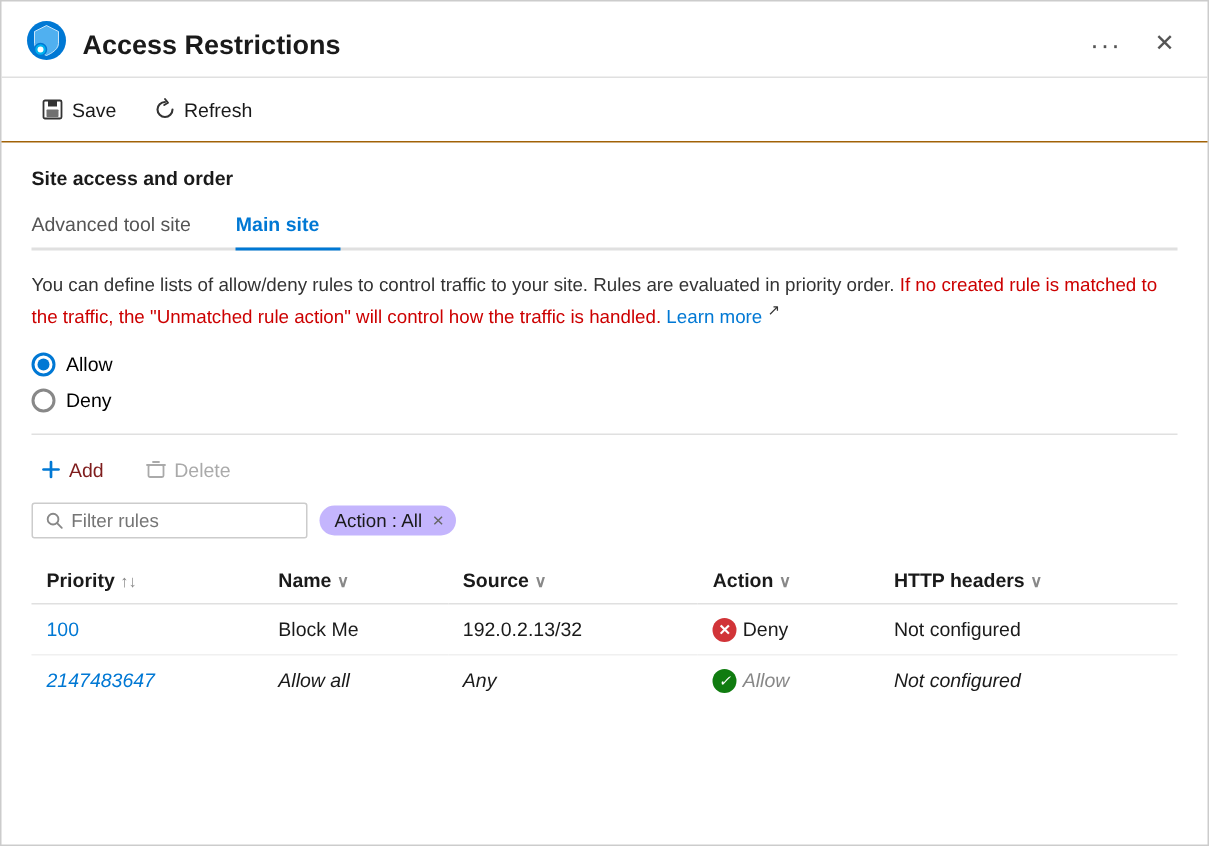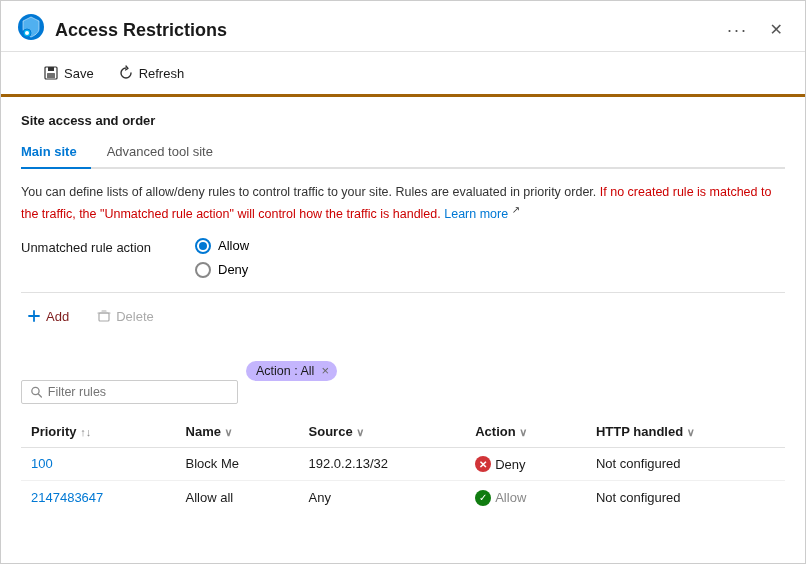--- a/index.html
+++ b/index.html
@@ -51,22 +51,22 @@
       font-size: 16px;
       color: #555;
       cursor: pointer;
       background: none;
       border: none;
       padding: 2px 6px;
     }
     .toolbar {
       display: flex;
       align-items: center;
-      padding: 8px 32px;
-      border-bottom: 3px solid #a16207;
+      padding: 8px 16px;
+      border-bottom: 1px solid #a16207;
       gap: 4px;
     }
     .toolbar-btn {
       display: flex;
       align-items: center;
       gap: 5px;
       padding: 5px 10px;
       background: none;
       border: none;
       cursor: pointer;
@@ -185,23 +185,22 @@
       align-items: center;
       gap: 8px;
       margin-bottom: 14px;
     }
     .filter-input-wrap {
       display: flex;
       align-items: center;
       border: 1px solid #ccc;
       border-radius: 2px;
       padding: 4px 8px;
-      width: 217px;
+      width: 184px;
       background: #fff;
-      margin-top: 42px;
     }
     .filter-input-wrap svg { color: #888; margin-right: 5px; }
     .filter-input {
       border: none;
       outline: none;
       font-size: 12.5px;
       width: 100%;
       background: transparent;
     }
     .action-tag {
@@ -241,21 +240,21 @@
       align-items: center;
       gap: 2px;
       color: #888;
       font-size: 11px;
     }
     .table td {
       padding: 8px 10px;
       color: #1a1a1a;
       border-bottom: 1px solid #f0f0f0;
     }
-    .table tr:last-child td { border-bottom: none; }
+    .table tr:last-child td { border-bottom: none; font-style: italic; }
     .table .link-cell { color: #0078d4; cursor: pointer; }
     .status-badge {
       display: inline-flex;
       align-items: center;
       gap: 4px;
       font-size: 13px;
     }
     .status-icon-deny {
       width: 16px;
       height: 16px;
@@ -317,37 +316,36 @@
         <path d="M8 1 L10 3.5 L7.5 5" stroke="#333" stroke-width="1.3" fill="none" stroke-linecap="round" stroke-linejoin="round"></path>
       </svg>
       <span>Refresh</span>
     </button>
   </div>
 
   <div class="content">
     <div class="section-title">Site access and order</div>
 
     <div class="tabs">
+      <div class="tab">
+        <span>Advanced tool site</span>
+      </div>
       <div class="tab active">
         <span>Main site</span>
-      </div>
-      <div class="tab">
-        <span>Advanced tool site</span>
       </div>
     </div>
 
     <div class="info-text">
       <span>You can define lists of allow/deny rules to control traffic to your site. Rules are evaluated in priority order.</span>
       <span class="highlight"> If no created rule is matched to the traffic, the "Unmatched rule action" will control how the traffic is handled.</span>
       <a href="#">Learn more</a>
       <span style="font-size:10px; vertical-align:super;">↗</span>
     </div>
 
     <div class="unmatched-rule">
-      <span class="unmatched-label">Unmatched rule action</span>
       <div class="radio-group">
         <label class="radio-item">
           <div class="radio-circle checked"></div>
           <span>Allow</span>
         </label>
         <label class="radio-item">
           <div class="radio-circle unchecked"></div>
           <span>Deny</span>
         </label>
       </div>
@@ -400,21 +398,21 @@
           </th>
           <th>
             <span>Source</span>
             <span class="sort-icon">∨</span>
           </th>
           <th>
             <span>Action</span>
             <span class="sort-icon">∨</span>
           </th>
           <th>
-            <span>HTTP handled</span>
+            <span>HTTP headers</span>
             <span class="sort-icon">∨</span>
           </th>
         </tr>
       </thead>
       <tbody id="table-body">
       <tr>
             <td class="link-cell">100</td>
             <td>Block Me</td>
             <td>192.0.2.13/32</td>
             <td><span class="status-badge">

